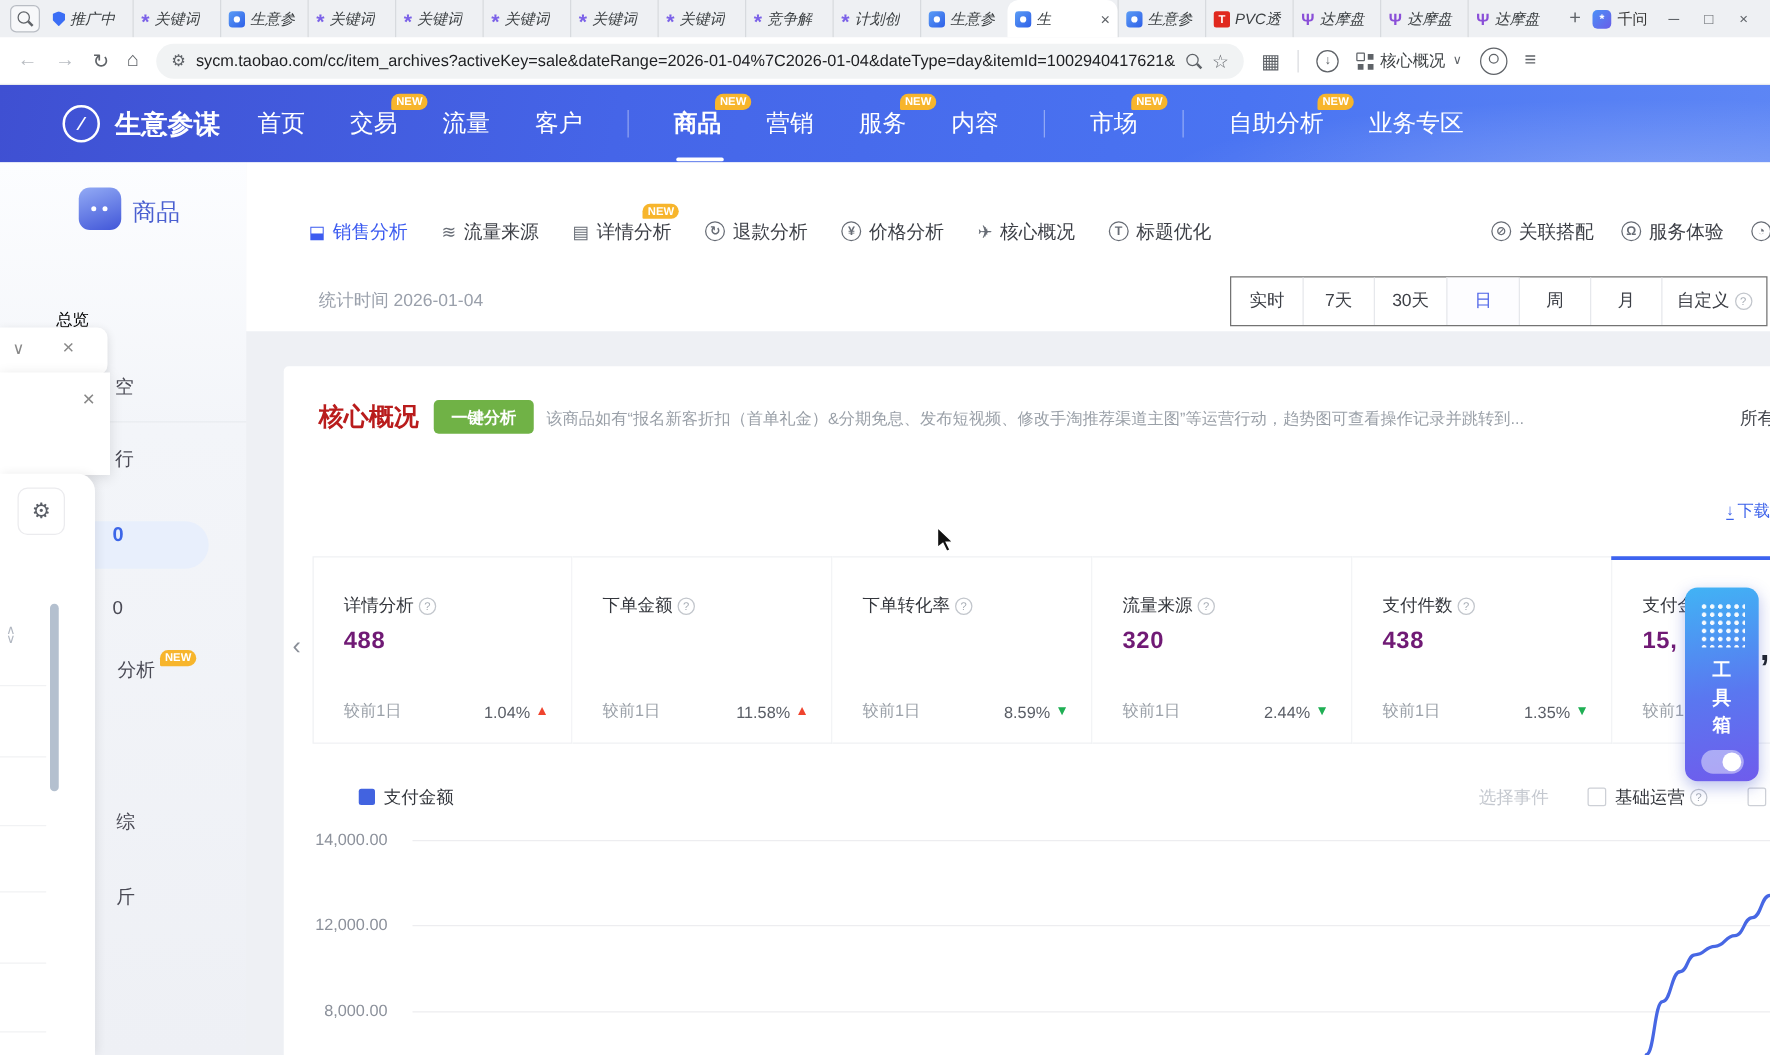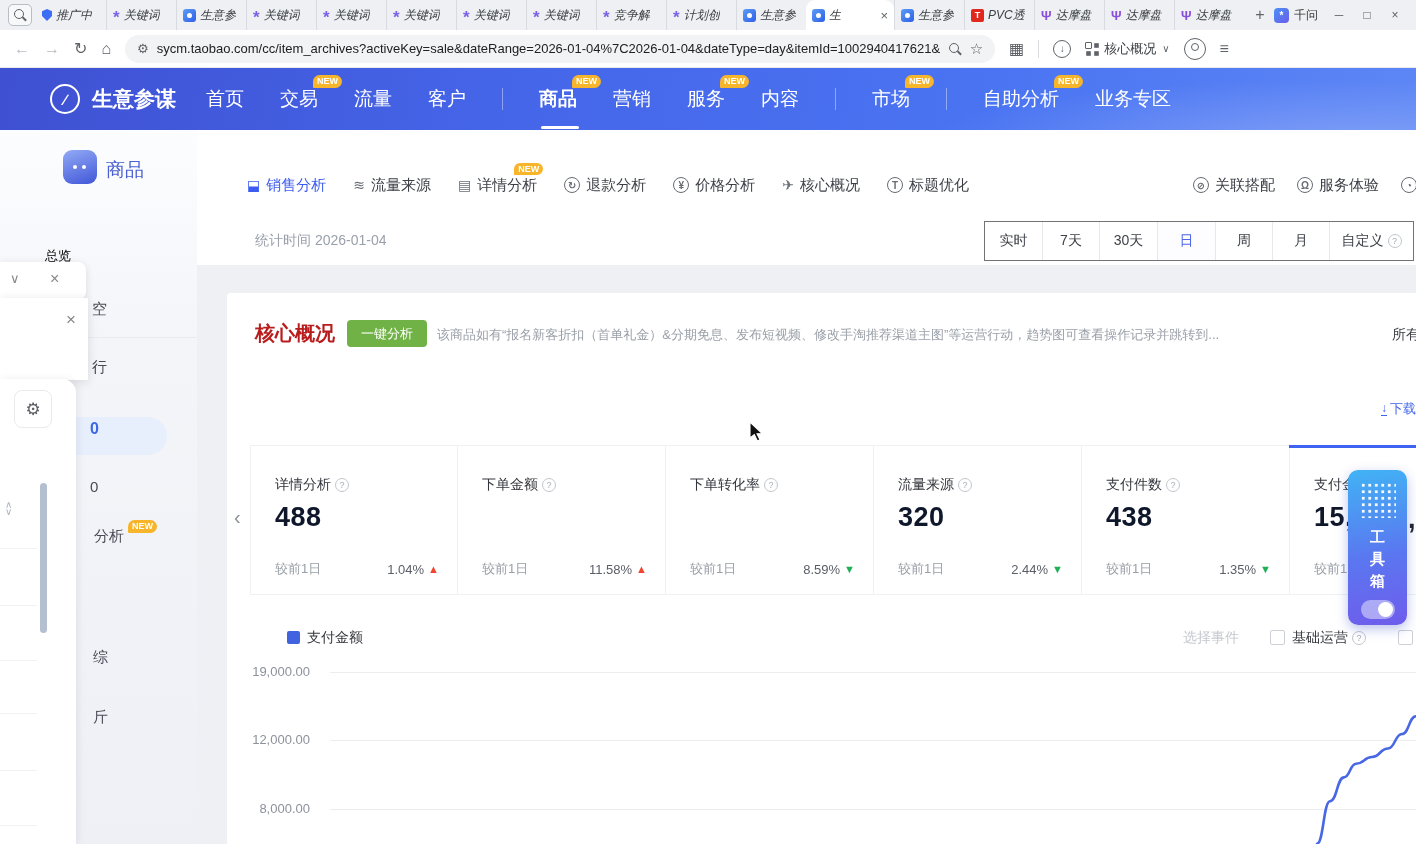--- a/index.html
+++ b/index.html
@@ -89,33 +89,33 @@
   .stat-label{position:absolute;left:255px;top:232px;font-size:14px;color:#9aa0ab;}
   .date-ctl{position:absolute;left:984px;top:221px;height:40px;display:flex;border:1px solid #737373;background:#fff;}
   .dseg{display:flex;align-items:center;justify-content:center;font-size:14px;color:#3c3f46;border-left:1px solid #e6e8ec;padding:0 0;}
   .dseg:first-child{border-left:none;}
   .dseg.active{color:#5066e8;background:#fdfdff;}
   .q-ic{width:14px;height:14px;border:1px solid #c2c6cc;border-radius:50%;color:#a7adb5;font-size:9px;display:inline-flex;align-items:center;justify-content:center;margin-left:4px;flex:0 0 auto;}
 
   
   .main-card{position:absolute;left:227px;top:293px;width:1260px;height:551px;background:#fff;border-radius:4px 4px 0 0;}
   .ov-title{position:absolute;left:255px;top:320px;font-size:20px;font-weight:bold;color:#b91c1c;}
-  .analyze-btn{position:absolute;left:347px;top:320px;width:80px;height:27px;background:#70b246;color:#fff;font-size:13px;border:none;border-radius:4px;display:flex;align-items:center;justify-content:center;}
+  .analyze-btn{position:absolute;left:347px;top:320px;width:80px;height:27px;background:#70b246;color:#fff;font-size:13px;border:none;border-radius:4px;display:flex;align-items:center;justify-content:center;font-weight:bold;}
   .ov-desc{position:absolute;left:437px;top:326px;width:948px;font-size:13px;color:#9aa0a8;white-space:nowrap;overflow:hidden;}
   .ov-right{position:absolute;left:1392px;top:326px;font-size:14px;color:#3c3f46;white-space:nowrap;}
   .dl-link{position:absolute;left:1381px;top:400px;font-size:13px;color:#3e63ea;display:flex;align-items:center;gap:3px;white-space:nowrap;}
   .dl-ic{border-bottom:1.5px solid #3e63ea;line-height:1;padding-bottom:1px;font-size:12px;}
 
   
   .cards{position:absolute;left:250px;top:445px;display:flex;height:150px;}
   .mcard{width:208px;background:#fff;border:1px solid #f0f1f4;border-left:none;position:relative;padding:30px 22px 0 24px;}
   .mcard:first-child{border-left:1px solid #f0f1f4;}
   .mcard.selected::before{content:"";position:absolute;left:-1px;top:-1px;right:-1px;height:3px;background:#3d63f0;}
   .mlabel{font-size:14px;color:#33363c;display:flex;align-items:center;}
-  .mval{font-size:27px;font-weight:bold;color:#0f172a;margin-top:8px;letter-spacing:.5px;}
+  .mval{font-size:19px;font-weight:bold;color:#701a75;margin-top:8px;letter-spacing:.5px;}
   .mtail{position:absolute;left:118px;top:58px;font-size:27px;font-weight:bold;color:#1f2329;}
   .mrow{position:absolute;left:24px;right:18px;bottom:16px;display:flex;align-items:center;font-size:13px;color:#9aa0a8;}
   .mchange{margin-left:auto;color:#5a5e66;}
   .marrow{font-size:11px;margin-left:4px;}
   .marrow.up{color:#f0442e;}
   .marrow.down{color:#1faf54;}
   .carousel-left{position:absolute;left:234px;top:506px;font-size:20px;color:#8a8f98;}
 
   
   .legend-dot{position:absolute;left:287px;top:631px;width:13px;height:13px;background:#4263e0;border-radius:2px;}
@@ -540,21 +540,21 @@
   <div class="legend-dot"></div>
   <div class="legend-label">支付金额</div>
   <div class="sel-event">选择事件</div>
   <span class="cb cb1"></span>
   <div class="cb1-label">
       <span>基础运营</span>
       <span class="q-ic">?</span>
     </div>
   <span class="cb cb2"></span>
 
-  <div class="ytick" style="top:664px">19,000.00</div>
+  <div class="ytick" style="top:664px">14,000.00</div>
   <div class="ytick" style="top:732px">12,000.00</div>
   <div class="ytick" style="top:801px">8,000.00</div>
   <div class="gline" style="top:672px"></div>
   <div class="gline" style="top:740px"></div>
   <div class="gline" style="top:809px"></div>
   <svg id="curve" width="136" height="204">
     <path id="curve-path" fill="none" stroke-width="2.6" stroke-linecap="round" stroke-linejoin="round" d="M37,203.70000000000005 C43.5,203.70000000000005 43.5,161.20000000000005 50,161.20000000000005 C57,161.20000000000005 57,137.39999999999998 64,137.39999999999998 C70,137.39999999999998 70,123.79999999999995 76,123.79999999999995 C84,123.79999999999995 84,117 92,117 C100,117 100,108.5 108,108.5 C115,108.5 115,94.04999999999995 122,94.04999999999995 C129,94.04999999999995 129,76.20000000000005 136,76.20000000000005" stroke="#4767e4"></path>
   </svg>
 
   <div class="toolbox">

